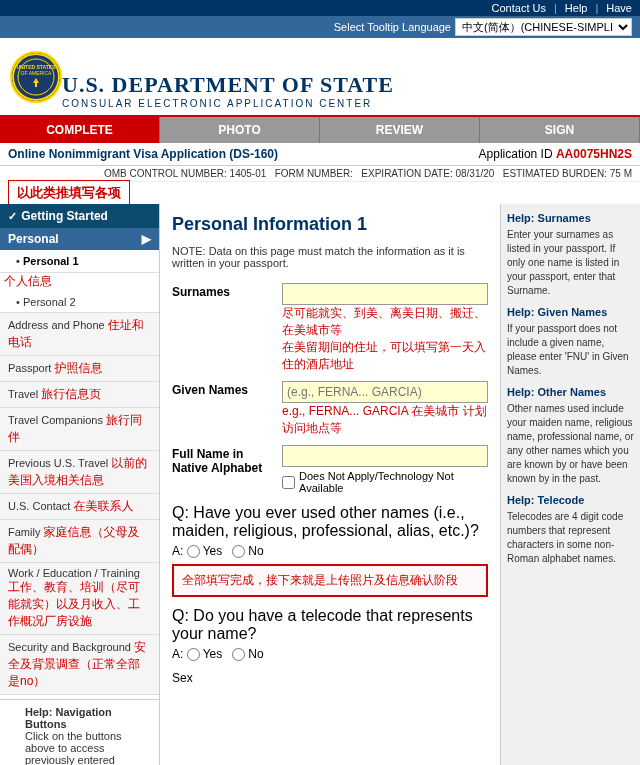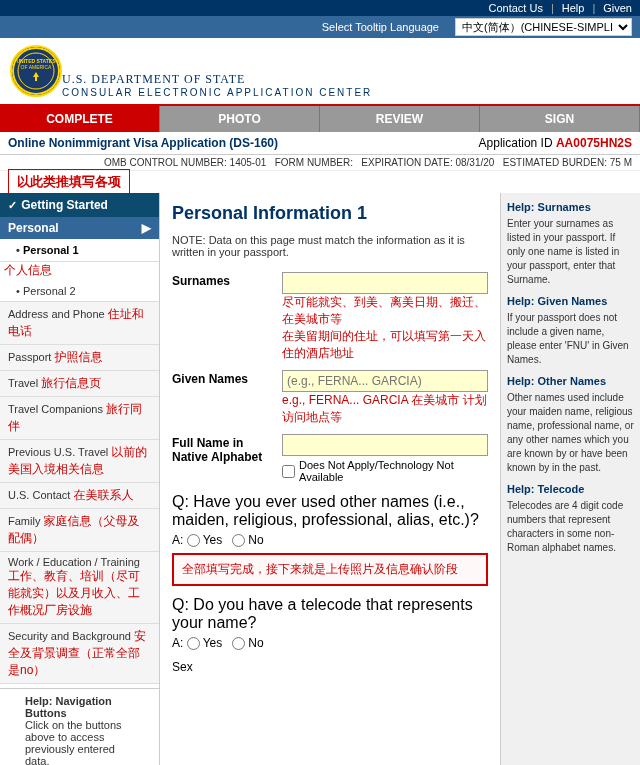--- a/index.html
+++ b/index.html
@@ -26,34 +26,34 @@
       align-items: center;
       padding: 2px 8px;
       font-size: 11px;
       color: #fff;
     }
     .lang-bar select {
       font-size: 11px;
       background: #fff;
       border: 1px solid #ccc;
       padding: 1px 2px;
-      margin-left: 16px;
+      margin-left: 4px;
     }
 
     
     .header {
       background: #fff;
       display: flex;
       align-items: center;
       padding: 6px 10px;
       border-bottom: 2px solid #cc0000;
     }
     .header-text h1 {
-      font-size: 12px;
-      font-weight: normal;
+      font-size: 22px;
+      font-weight: bold;
       color: #003366;
       letter-spacing: 1px;
       text-transform: uppercase;
       font-family: 'Times New Roman', serif;
       margin-top: 28px;
     }
     .header-text p {
       font-size: 10px;
       color: #003366;
       letter-spacing: 2px;
@@ -299,21 +299,21 @@
     }
   </style>
 </head>
 <body>
 
 <div class="top-bar">
   <a>Contact Us</a>
   <span class="divider">|</span>
   <a>Help</a>
   <span class="divider">|</span>
-  <a>Given</a>
+  <a>Have</a>
 </div>
 
 <div class="lang-bar">
   <span>Select Tooltip Language</span>
   <select>
     <option>中文(简体）(CHINESE-SIMPLI</option>
   </select>
 </div>
 
 <div class="header">

